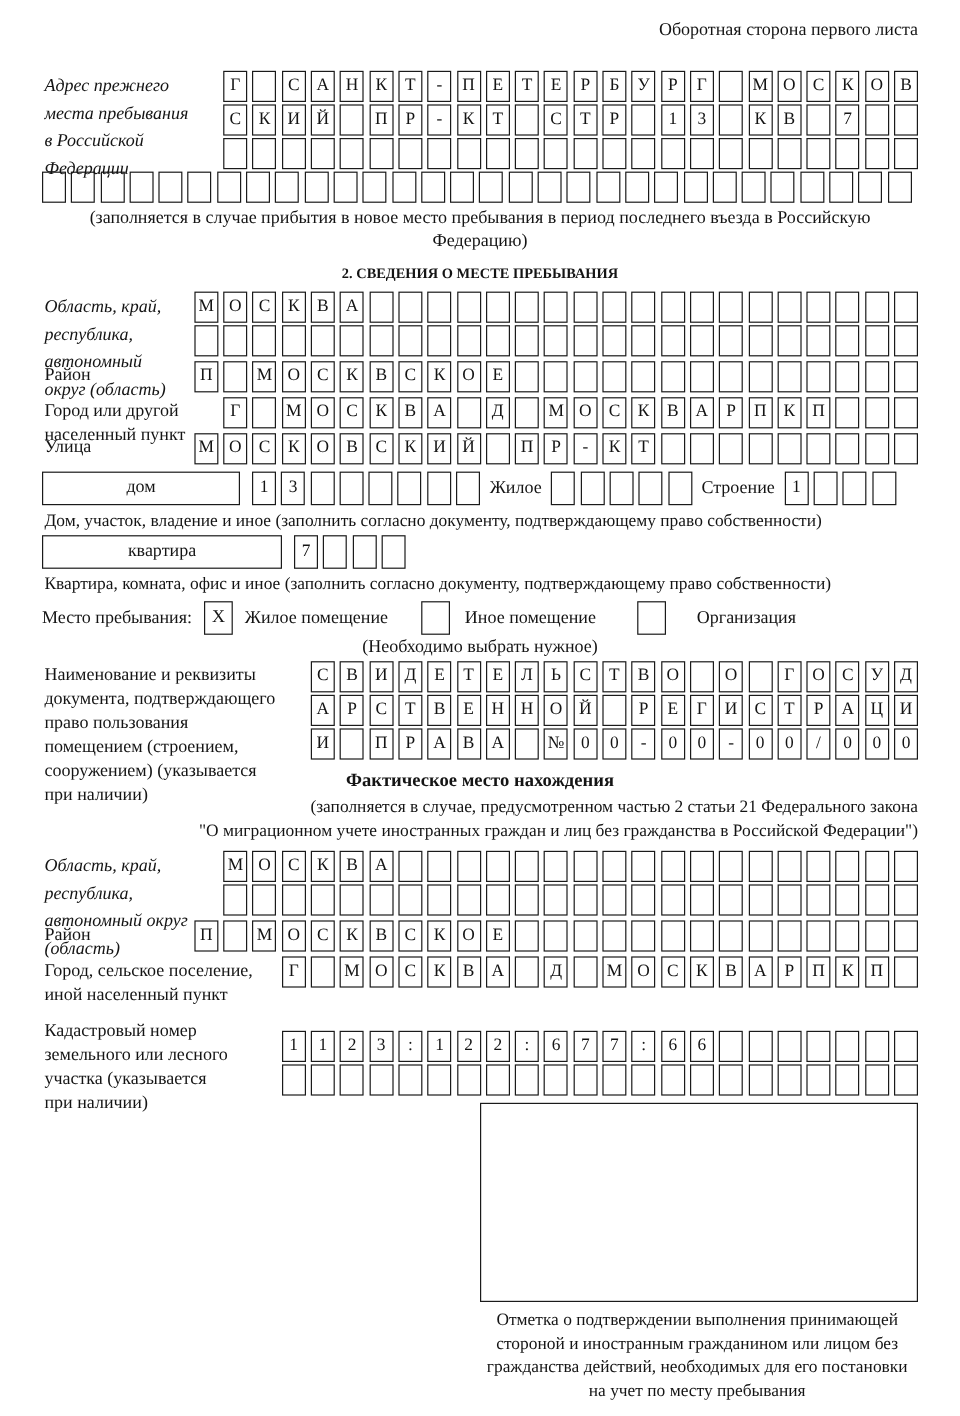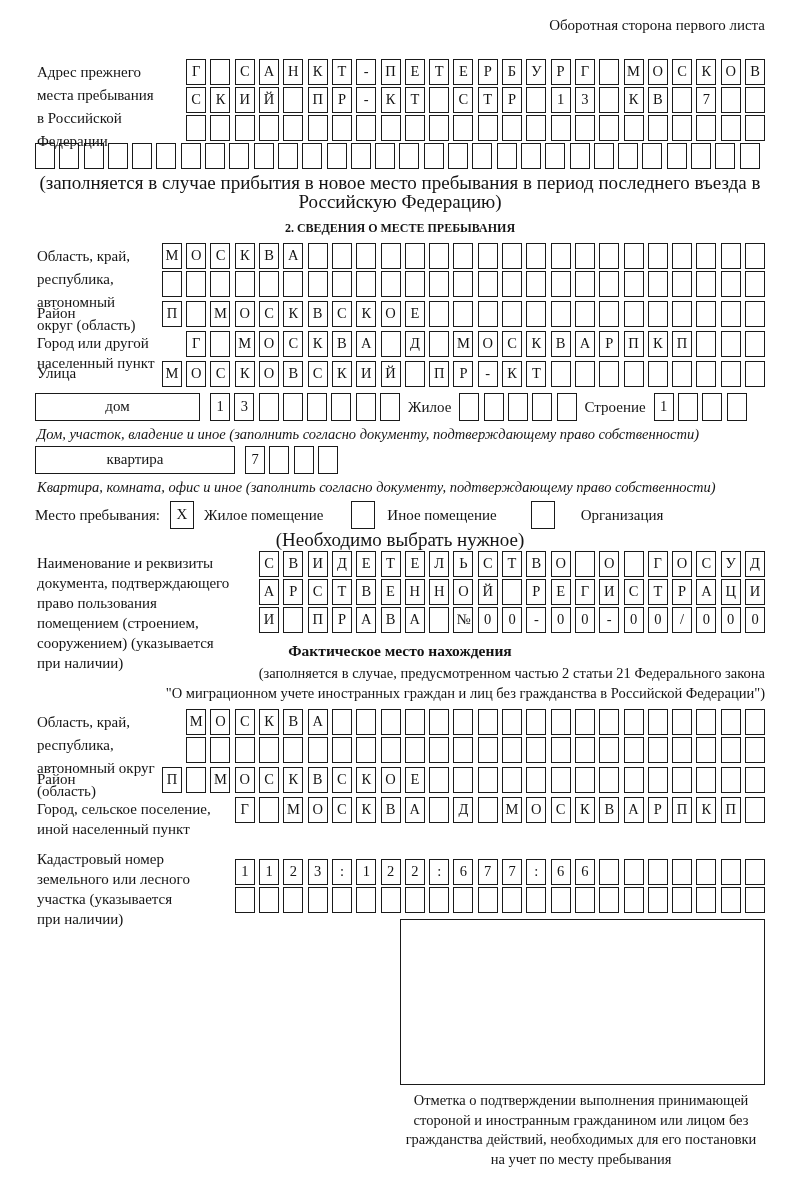--- a/index.html
+++ b/index.html
@@ -9,26 +9,26 @@
 
   
   .box-row{display:flex;gap:4.3px;justify-content:flex-end;}
   .box-row.left{justify-content:flex-start;}
   .cbox{box-sizing:border-box;flex:0 0 20px;width:20px;height:26px;border:1.5px solid #1a1a1a;
         font-size:14.5px;line-height:23px;text-align:center;overflow:hidden;}
   .rows{display:flex;flex-direction:column;gap:2px;}
 
   .field{position:relative;margin-top:4px;}
   .field-label{position:absolute;left:2px;top:2px;font-size:15px;line-height:20px;white-space:nowrap;z-index:2;}
-  .field-label.lh23{line-height:23px;}
+  .field-label.lh23{line-height:23px;font-style:italic;}
 
   .sec1{margin-top:24px;}
   .fullrow{margin-top:2px;}
-  .caption-center{font-size:19px;text-align:center;line-height:19px;margin-top:4px;}
-  .caption-left{font-size:14.5px;text-align:left;line-height:19px;margin-top:4px;padding-left:2px;font-style:italic;}
+  .caption-center{font-size:15px;text-align:center;line-height:19px;margin-top:4px;}
+  .caption-left{font-size:14.5px;text-align:left;line-height:19px;margin-top:4px;padding-left:2px;}
   .h-main{font-size:12px;font-weight:bold;text-align:center;line-height:22px;margin-top:6px;}
   .h-sub{font-size:15.5px;font-weight:bold;text-align:center;line-height:20px;margin-top:8px;}
 
   
   .inline-row{display:flex;align-items:flex-end;margin-top:6px;}
   .widebox{box-sizing:border-box;height:28px;border:1.5px solid #1a1a1a;
            font-size:15px;line-height:25px;text-align:center;}
   .widebox.dom{width:165px;margin-right:10px;}
   .widebox.kv{width:200px;margin-right:10px;}
   .inline-label{font-size:15px;line-height:28px;margin:0 8px;white-space:nowrap;}

